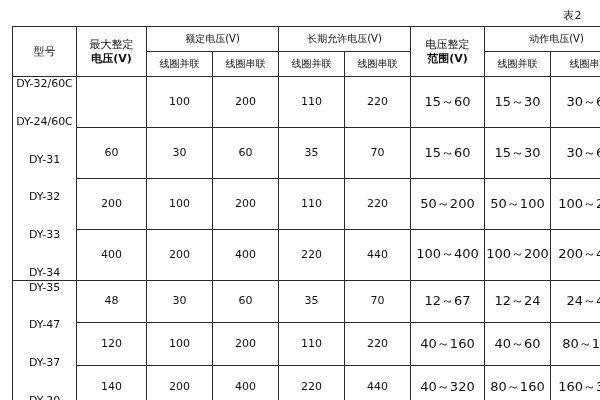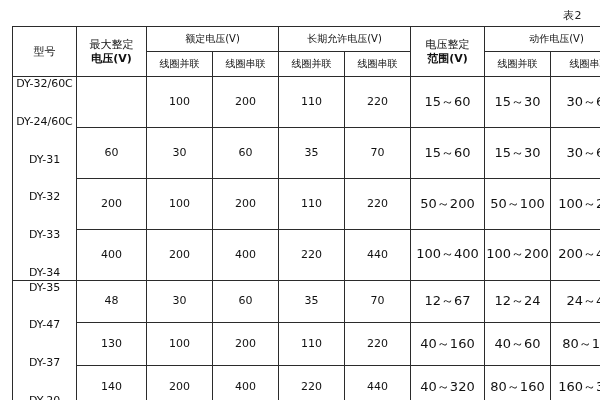--- a/index.html
+++ b/index.html
@@ -204,21 +204,21 @@
           <td class="val">48</td>
           <td class="val">30</td>
           <td class="val">60</td>
           <td class="val">35</td>
           <td class="val">70</td>
           <td class="range">12～67</td>
           <td class="range">12～24</td>
           <td class="range">24～48</td>
         </tr>
         <tr>
-          <td class="val">130</td>
+          <td class="val">120</td>
           <td class="val">100</td>
           <td class="val">200</td>
           <td class="val">110</td>
           <td class="val">220</td>
           <td class="range">40～160</td>
           <td class="range">40～60</td>
           <td class="range">80～160</td>
         </tr>
         <tr>
           <td class="val">140</td>

